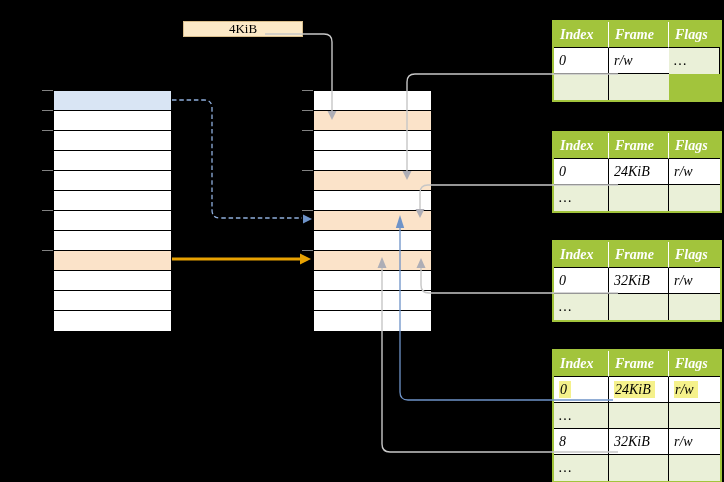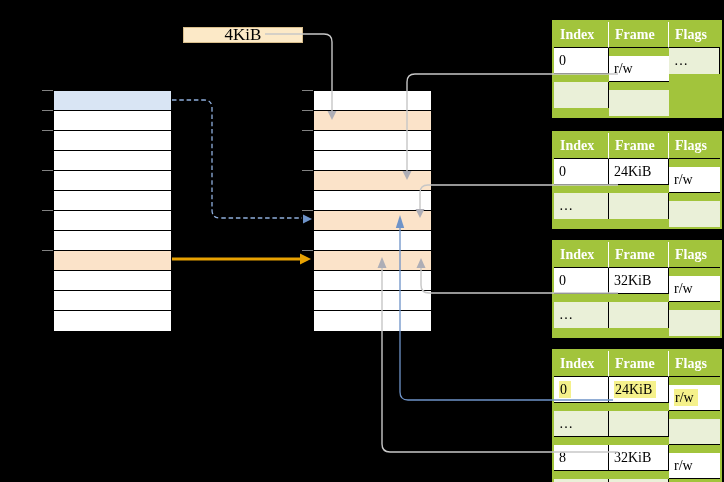--- a/index.html
+++ b/index.html
@@ -23,58 +23,59 @@
   .mrow:last-child { border-bottom: none; }
   .hl-blue  { background: var(--blue_row); }
   .hl-peach { background: var(--peach); }
   .tickbox { position: absolute; width: 11px; }
   #left-ticks   { left: 42px;  top: 90px; }
   #middle-ticks { left: 302px; top: 90px; }
   .tick { position: absolute; left: 0; width: 11px; height: 1px; background: #828282; }
   
   .pagesize {
     position: absolute;
-    left: 183px; top: 27px;
+    left: 183px; top: 21px;
     width: 120px; height: 16px;
     background: var(--cream);
     border: 1px solid var(--cream_border);
     text-align: center;
-    font-size: 17px; line-height: 14px;
+    font-size: 13px; line-height: 14px;
     color: #000;
   }
   
   .ptable {
     position: absolute;
     left: 552px;
     width: 170px;
     display: grid;
     grid-template-columns: 55px 60px 1fr;
     border: 2px solid var(--header_green);
     background: var(--header_green);
+    font-style: italic;
   }
   .pth {
     height: 26px; line-height: 25px;
     background: var(--header_green);
     color: #fff; font-weight: bold; font-size: 14px;
     padding-left: 6px;
     border-right: 1px solid #fff;
     border-bottom: 1px solid #000;
     white-space: nowrap;
   }
   .pth.c2 { border-right: none; }
   .ptd {
     height: 26px; line-height: 25px;
     background: #fff;
     color: #000; font-size: 14px;
     padding-left: 5px;
     border-right: 1px solid #000;
     border-bottom: 1px solid #000;
     white-space: nowrap;
   }
-  .ptd.c2 { border-right: none; margin-top: 8px; }
+  .ptd.c2 { border-right: none; }
   .ptd.dots { background: var(--row_green); }
   .ptable > .ptd:nth-last-child(-n+3) { border-bottom: none; }
   .hlY { background: var(--highlight_yellow); padding: 1px 4px 1px 1px; }
   
   #overlay { position: absolute; left: 0; top: 0; z-index: 10; pointer-events: none; }
   .lg { stroke: var(--arrow_gray); stroke-width: 1.4; fill: none; }
   .ag { fill: var(--arrowhead_gray); }
   .lb { stroke: var(--arrow_blue); stroke-width: 1.3; fill: none; }
   .ab { fill: var(--arrow_blue); }
   .ld { stroke: var(--arrow_dashed_blue); stroke-width: 1.3; fill: none; stroke-dasharray: 4.5 2.8; }

